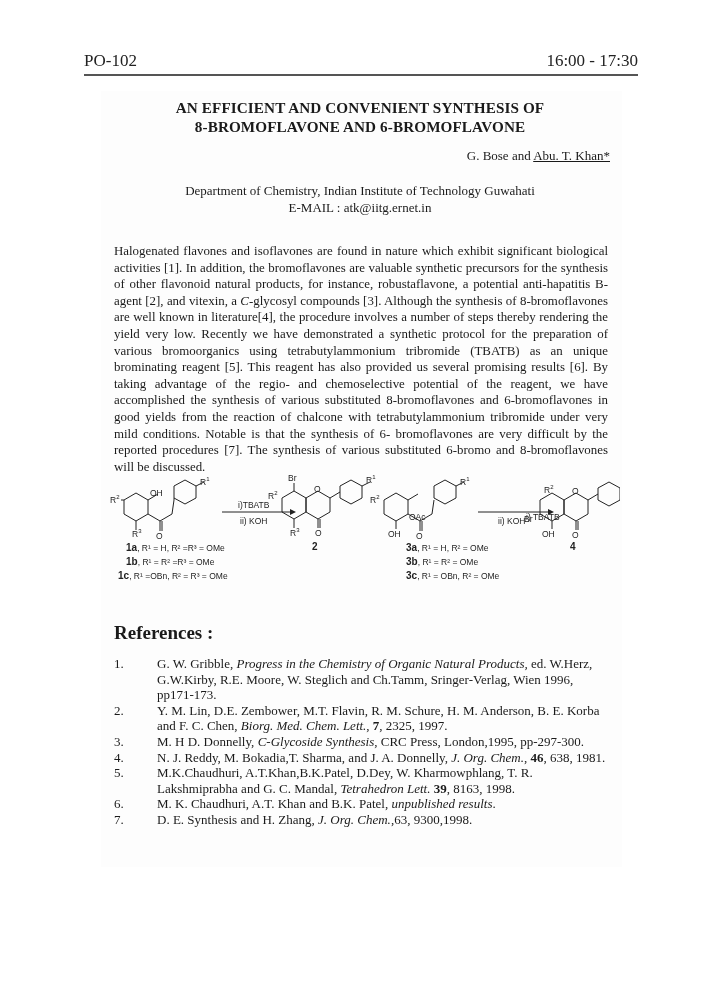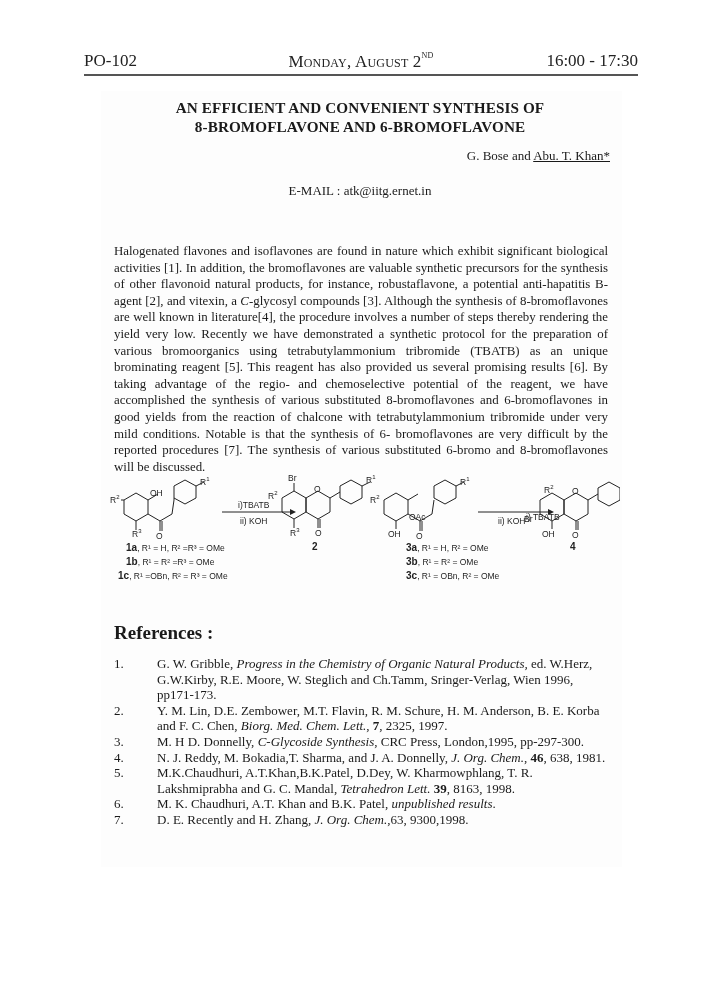--- a/index.html
+++ b/index.html
@@ -39,36 +39,36 @@
   .refs { position: absolute; left: 114px; top: 656px; width: 496px; font-size: 13px; line-height: 15.6px; }
   .ref { display: flex; margin: 0; }
   .ref-num { width: 43px; flex: none; }
   .ref-text { flex: 1; }
 </style>
 </head>
 <body>
 
 <div class="running-head">
   <span class="rh-left">PO-102</span>
-  <span class="rh-center"><span>Monday, August 2</span><sup>ND</sup></span>
   <span class="rh-right">16:00 - 17:30</span>
 </div>
 
 <div class="scan"></div>
 
 <div class="title">
   <div>AN EFFICIENT AND CONVENIENT SYNTHESIS OF</div>
   <div>8-BROMOFLAVONE AND 6-BROMOFLAVONE</div>
 </div>
 
 <div class="authors">
   <span>G. Bose and </span><span class="u">Abu. T. Khan*</span>
 </div>
 
 <div class="affil">
+  <div>Department of Chemistry, Indian Institute of Technology Guwahati</div>
   <div>E-MAIL : atk@iitg.ernet.in</div>
 </div>
 
 <div class="abstract">
   <p><span>Halogenated flavones and isoflavones are found in nature which exhibit significant biological activities [1]. In addition, the bromoflavones are valuable synthetic precursors for the synthesis of other flavonoid natural products, for instance, robustaflavone, a potential anti-hapatitis B-agent [2], and vitexin, a </span><i>C</i><span>-glycosyl compounds [3]. Although the  synthesis of 8-bromoflavones are well known in literature[4], the procedure involves a number of steps thereby rendering the yield very low. Recently we have demonstrated a synthetic protocol for the preparation of various bromoorganics using tetrabutylammonium tribromide (TBATB) as an unique brominating reagent [5]. This reagent  has also provided us several promising results [6]. By taking advantage of the regio- and  chemoselective potential of the reagent, we have accomplished the synthesis of  various substituted 8-bromoflavones and 6-bromoflavones in good yields from the reaction of chalcone with tetrabutylammonium tribromide under very mild conditions. Notable is that the synthesis of 6- bromoflavones are very difficult by the reported procedures [7]. The synthesis of  various substituted 6-bromo and 8-bromoflavones will be discussed.</span></p>
 </div>
 
 <div class="scheme">
   <svg width="510" height="120" viewBox="0 0 510 120">
     <g stroke="#222" stroke-width="1" fill="none">
@@ -194,15 +194,15 @@
     <div class="ref">
       <span class="ref-num">5.</span>
       <span class="ref-text"><span>M.K.Chaudhuri, A.T.Khan,B.K.Patel, D.Dey, W. Kharmowphlang, T. R. Lakshmiprabha and G. C. Mandal, </span><i>Tetrahedron Lett.</i><span> </span><b>39</b><span>, 8163, 1998.</span></span>
     </div>
     <div class="ref">
       <span class="ref-num">6.</span>
       <span class="ref-text"><span>M. K. Chaudhuri, A.T. Khan and B.K. Patel, </span><i>unpublished results</i><span>.</span><b></b><span></span></span>
     </div>
     <div class="ref">
       <span class="ref-num">7.</span>
-      <span class="ref-text"><span>D. E. Recently and H. Zhang, </span><i>J. Org. Chem.</i><span>,63, 9300,1998.</span><b></b><span></span></span>
+      <span class="ref-text"><span>D. E. Synthesis and H. Zhang, </span><i>J. Org. Chem.</i><span>,63, 9300,1998.</span><b></b><span></span></span>
     </div>
   </div>
 
 </body></html>

